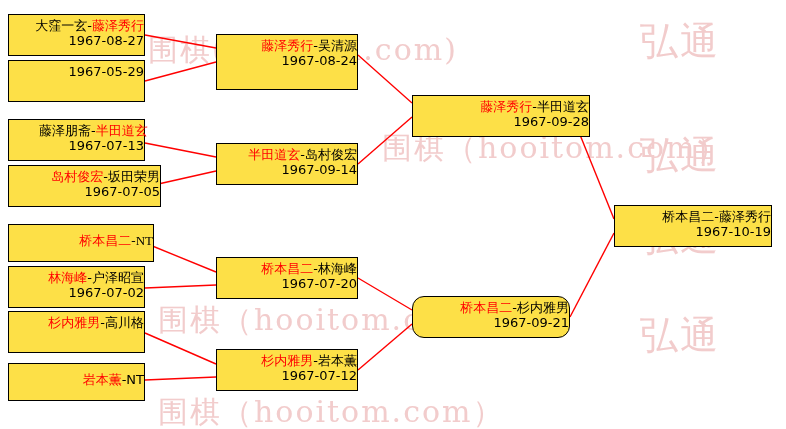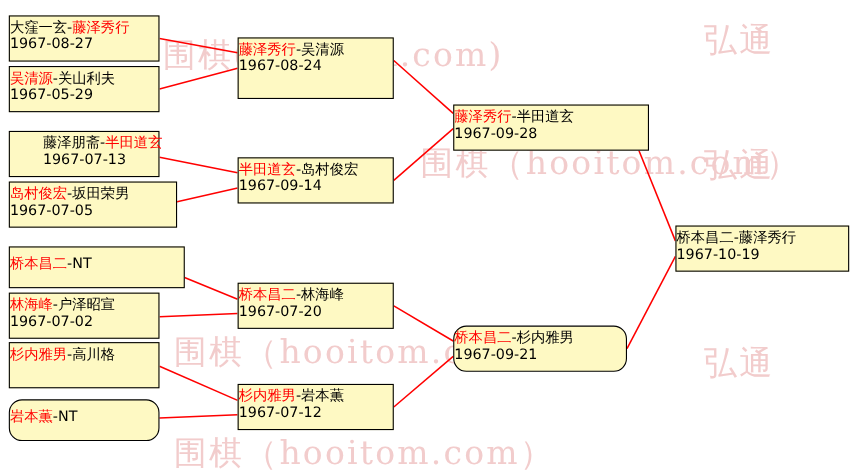--- a/index.html
+++ b/index.html
@@ -14,33 +14,33 @@
 
   
   .wm-layer{position:absolute;left:0;top:0;width:786px;height:429px;pointer-events:none;}
   .wm{
     position:absolute;
     color:#f0c9c9;
     font-family:"DejaVu Serif","Liberation Serif",serif;
     white-space:nowrap;
     letter-spacing:2px;
   }
-  .wm.big{font-size:30px;color:#f2cccc;}
+  .wm.big{font-size:38px;color:#f2cccc;}
   .wm.cn{font-size:30px;color:#f2cccc;}
 
   
   svg.links{position:absolute;left:0;top:0;width:786px;height:429px;}
 
   
   .node{
     position:absolute;
     box-sizing:border-box;
     border:1px solid #000000;
-    background:#fef9c3;
-    text-align:left;
+    background:#fde047;
+    text-align:right;
     line-height:1.15;
     padding-top:4px;
     font-size:13px;
     color:#000000;
   }
   .node .l1{display:block;white-space:nowrap;}
   .node .l2{display:block;white-space:nowrap;font-family:"DejaVu Sans","Liberation Sans",sans-serif;}
   .red{color:#ff0000;}
   .blk{color:#000000;}
 </style>
@@ -81,48 +81,47 @@
       <path d="M570,317 L614,233"></path>
     </g>
   </svg>
 
   <div class="node" style="left:8px;top:14px;width:137px;height:42px;">
     <span class="l1"><span class="blk">大窪一玄</span><span class="blk">-</span><span class="red">藤泽秀行</span></span>
     <span class="l2">1967-08-27</span>
   </div>
 
   <div class="node" style="left:8px;top:60px;width:137px;height:42px;">
-    <span class="l1"><span class="red">吴清源</span><span class="blk">-</span><span class="blk">关山利夫</span></span>
     <span class="l2">1967-05-29</span>
   </div>
 
   <div class="node" style="left:8px;top:119px;width:137px;height:42px;padding-left:30px;">
     <span class="l1"><span class="blk">藤泽朋斋</span><span class="blk">-</span><span class="red">半田道玄</span></span>
     <span class="l2">1967-07-13</span>
   </div>
 
   <div class="node" style="left:8px;top:165px;width:153px;height:42px;">
     <span class="l1"><span class="red">岛村俊宏</span><span class="blk">-</span><span class="blk">坂田荣男</span></span>
     <span class="l2">1967-07-05</span>
   </div>
 
-  <div class="node" style="left:8px;top:224px;width:160px;height:38px;padding-top:9px;">
+  <div class="node" style="left:8px;top:224px;width:146px;height:38px;padding-top:9px;font-family:Liberation Serif, serif;">
     <span class="l1"><span class="red">桥本昌二</span><span class="blk">-</span><span class="blk">NT</span></span>
   </div>
 
   <div class="node" style="left:8px;top:266px;width:137px;height:42px;">
     <span class="l1"><span class="red">林海峰</span><span class="blk">-</span><span class="blk">户泽昭宣</span></span>
     <span class="l2">1967-07-02</span>
   </div>
 
   <div class="node" style="left:8px;top:311px;width:137px;height:42px;">
     <span class="l1"><span class="red">杉内雅男</span><span class="blk">-</span><span class="blk">高川格</span></span>
   </div>
 
-  <div class="node" style="left:8px;top:363px;width:137px;height:38px;padding-top:9px;border-radius:12px;">
+  <div class="node" style="left:8px;top:363px;width:137px;height:38px;padding-top:9px;">
     <span class="l1"><span class="red">岩本薫</span><span class="blk">-</span><span class="blk">NT</span></span>
   </div>
 
   <div class="node" style="left:216px;top:34px;width:142px;height:56px;">
     <span class="l1"><span class="red">藤泽秀行</span><span class="blk">-</span><span class="blk">吴清源</span></span>
     <span class="l2">1967-08-24</span>
   </div>
 
   <div class="node" style="left:216px;top:143px;width:142px;height:42px;">
     <span class="l1"><span class="red">半田道玄</span><span class="blk">-</span><span class="blk">岛村俊宏</span></span>

